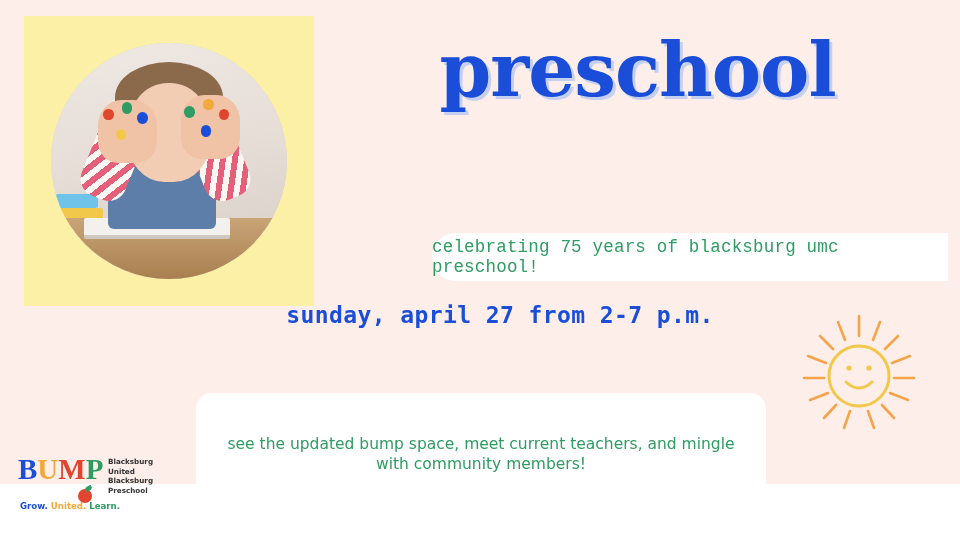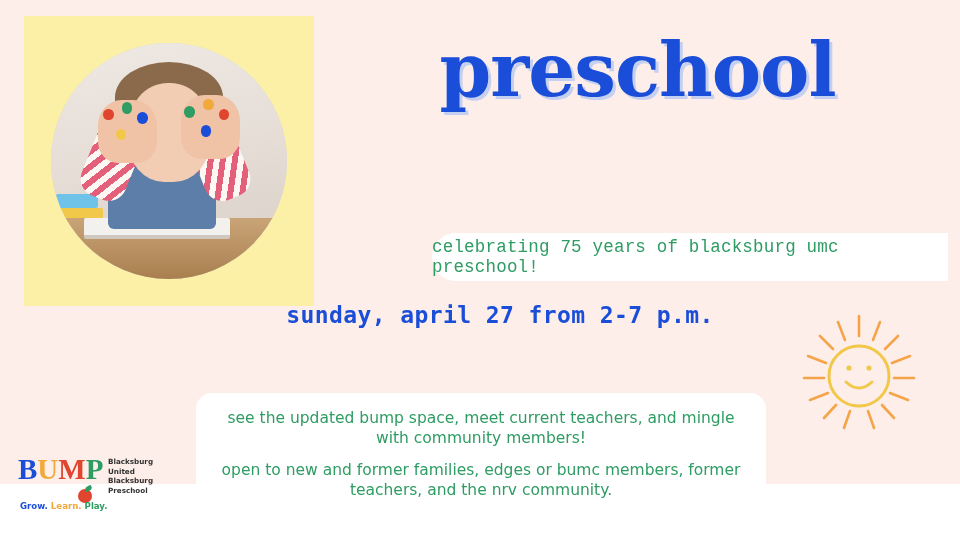--- a/index.html
+++ b/index.html
@@ -238,39 +238,38 @@
   <div id="celebrate-banner">
     <span class="txt">celebrating 75 years of blacksburg umc preschool!</span>
   </div>
 
   <div id="details">
     <div>sunday, april 27 from 2-7 p.m.</div>
   </div>
 
   <div id="info-card">
     <p>see the updated bump space, meet current teachers, and mingle with community members!</p>
-    <p>open to new and former families, edges or bumc members, former teachers, and the nrv community.</p>
   </div>
 
   <div id="logo">
     <div class="letters">
       <span class="lb">B</span><span class="lu">U</span><span class="lm">M</span><span class="lp">P</span>
     </div>
     <div class="orgname">
       <div>Blacksburg</div>
       <div>United</div>
       <div>Blacksburg</div>
       <div>Preschool</div>
     </div>
     <div class="apple"></div>
     <div class="apple-leaf"></div>
     <div class="tagline">
       <span class="t1">Grow.</span>
-      <span class="t2">Learn.</span>
-      <span class="t3">Play.</span>
+      <span class="t2">United.</span>
+      <span class="t3">Learn.</span>
     </div>
   </div>
 
   <svg id="sun-doodle" viewBox="0 0 130 130" aria-hidden="true">
     <g stroke="#f5a44a" stroke-width="2.6" stroke-linecap="round" fill="none">
       <line x1="65" y1="6" x2="65" y2="26"></line>
       <line x1="44" y1="12" x2="51" y2="30"></line>
       <line x1="86" y1="12" x2="79" y2="30"></line>
       <line x1="26" y1="26" x2="39" y2="39"></line>
       <line x1="104" y1="26" x2="91" y2="39"></line>

